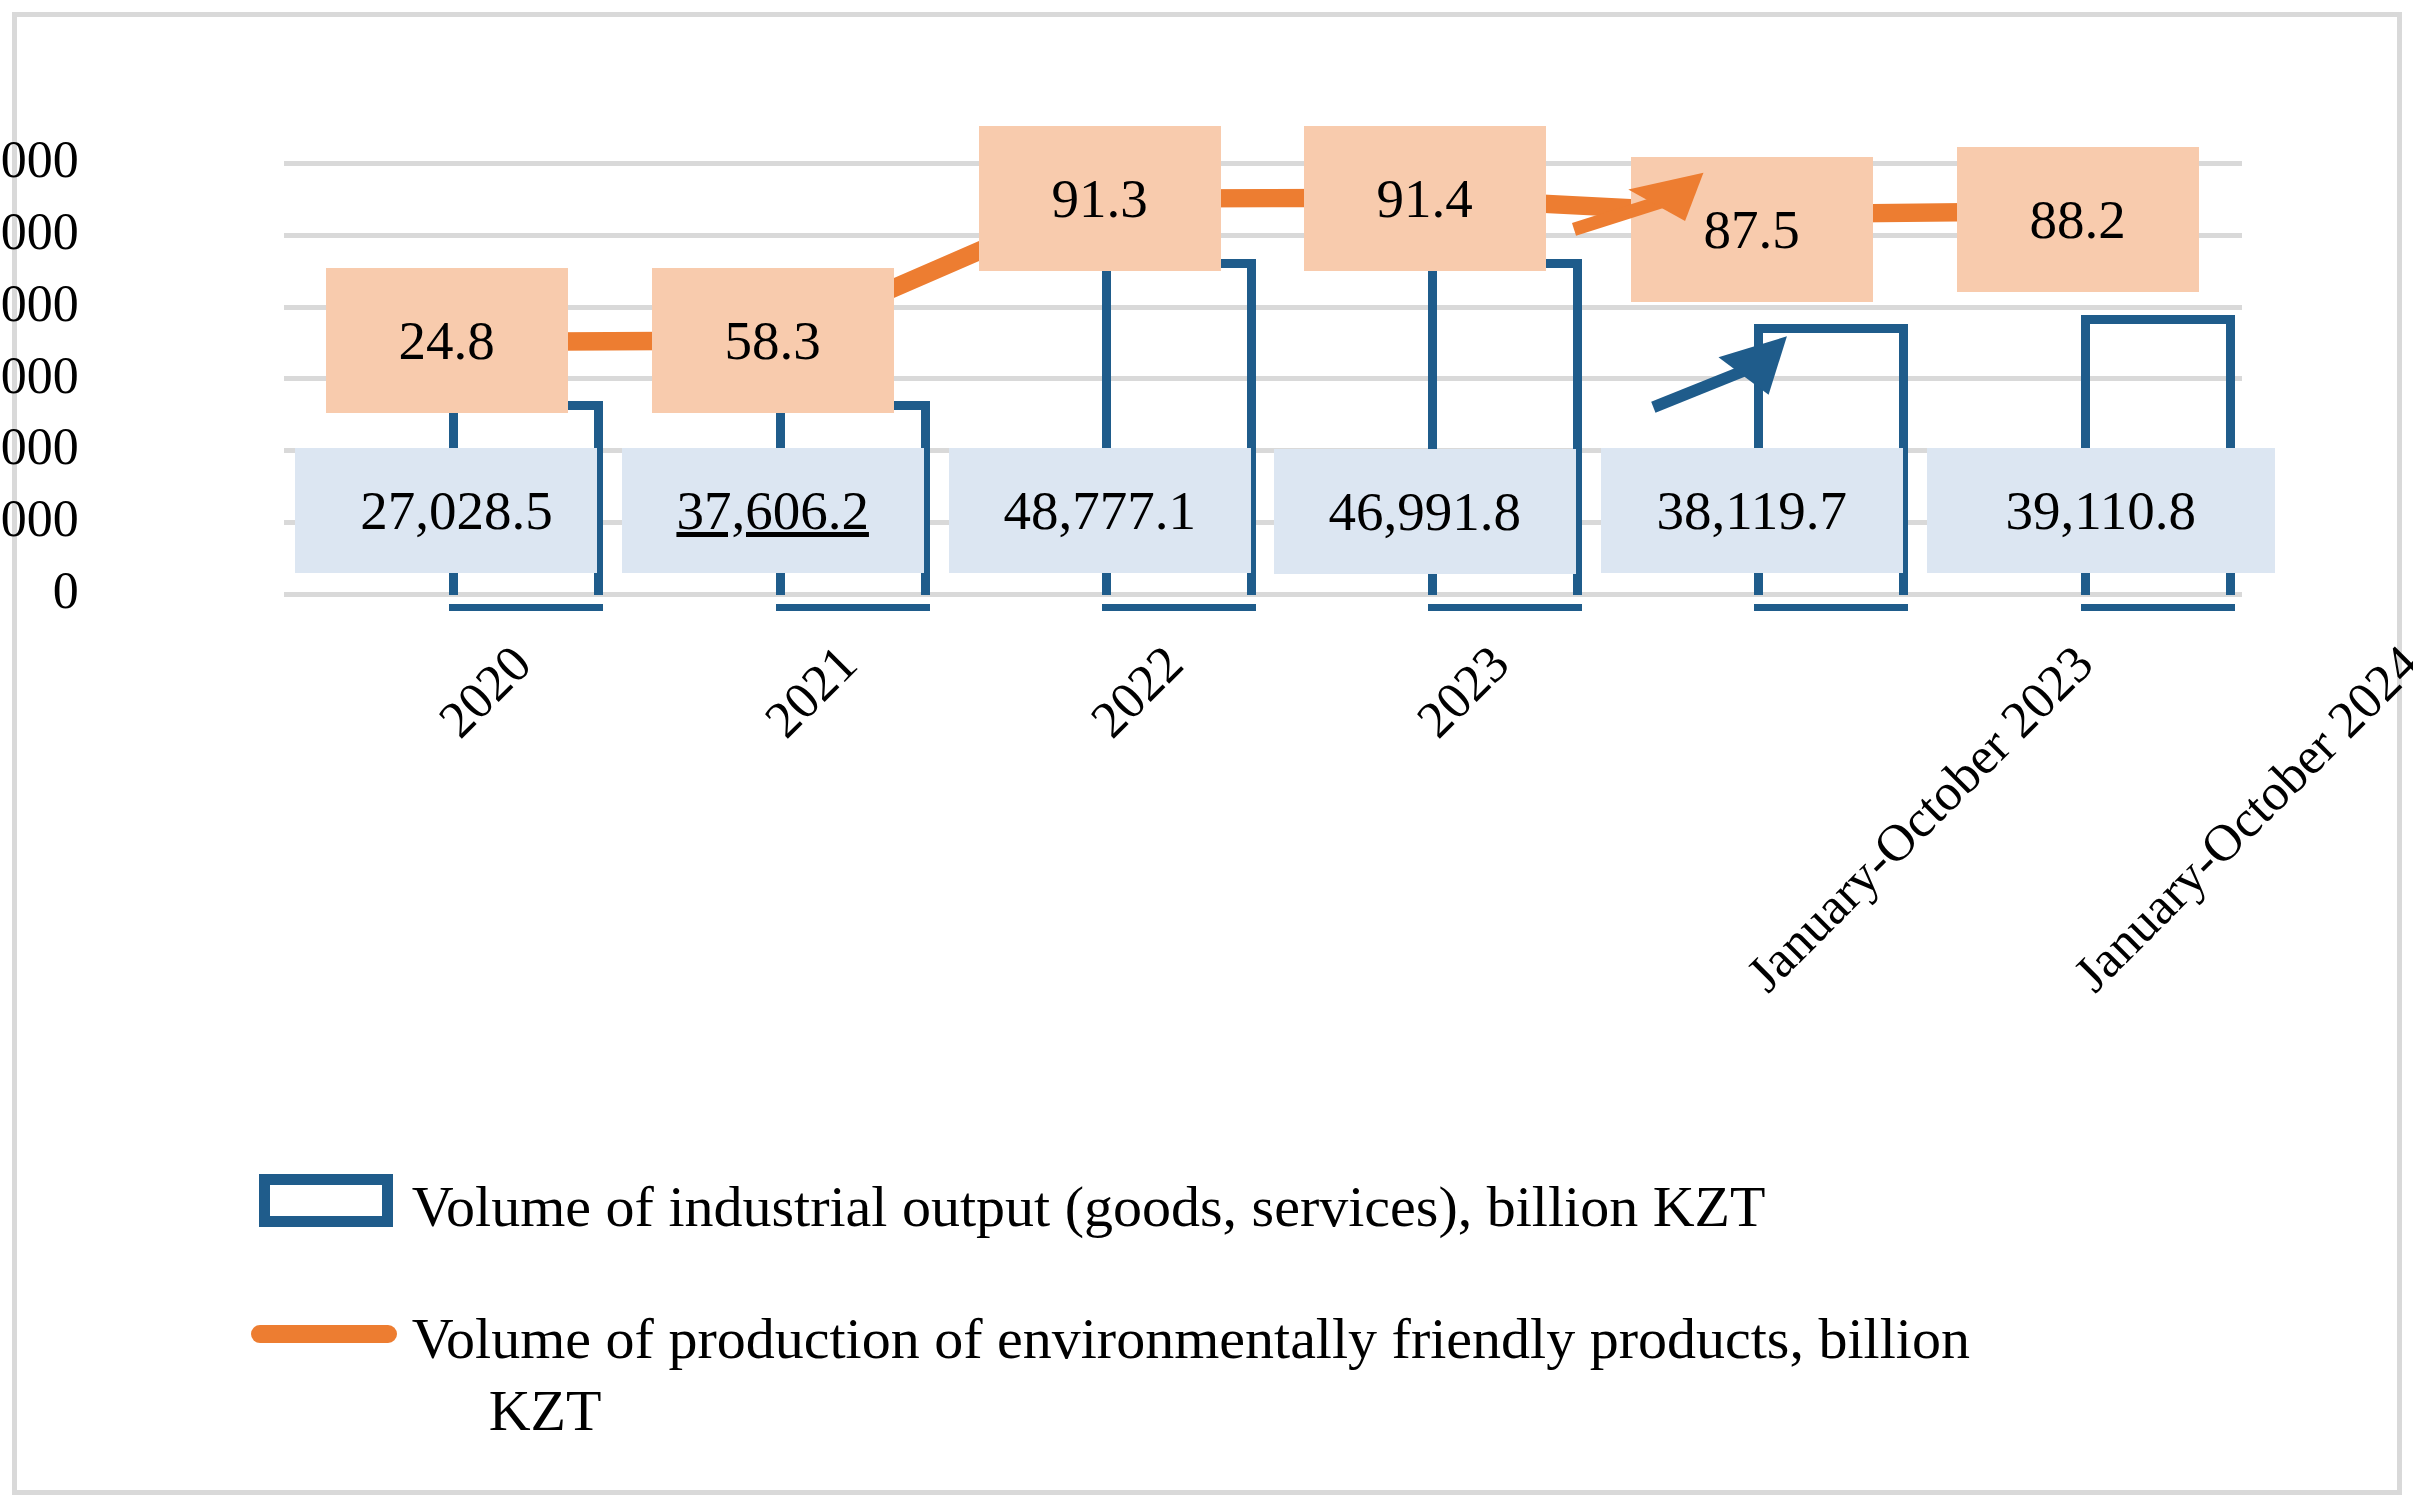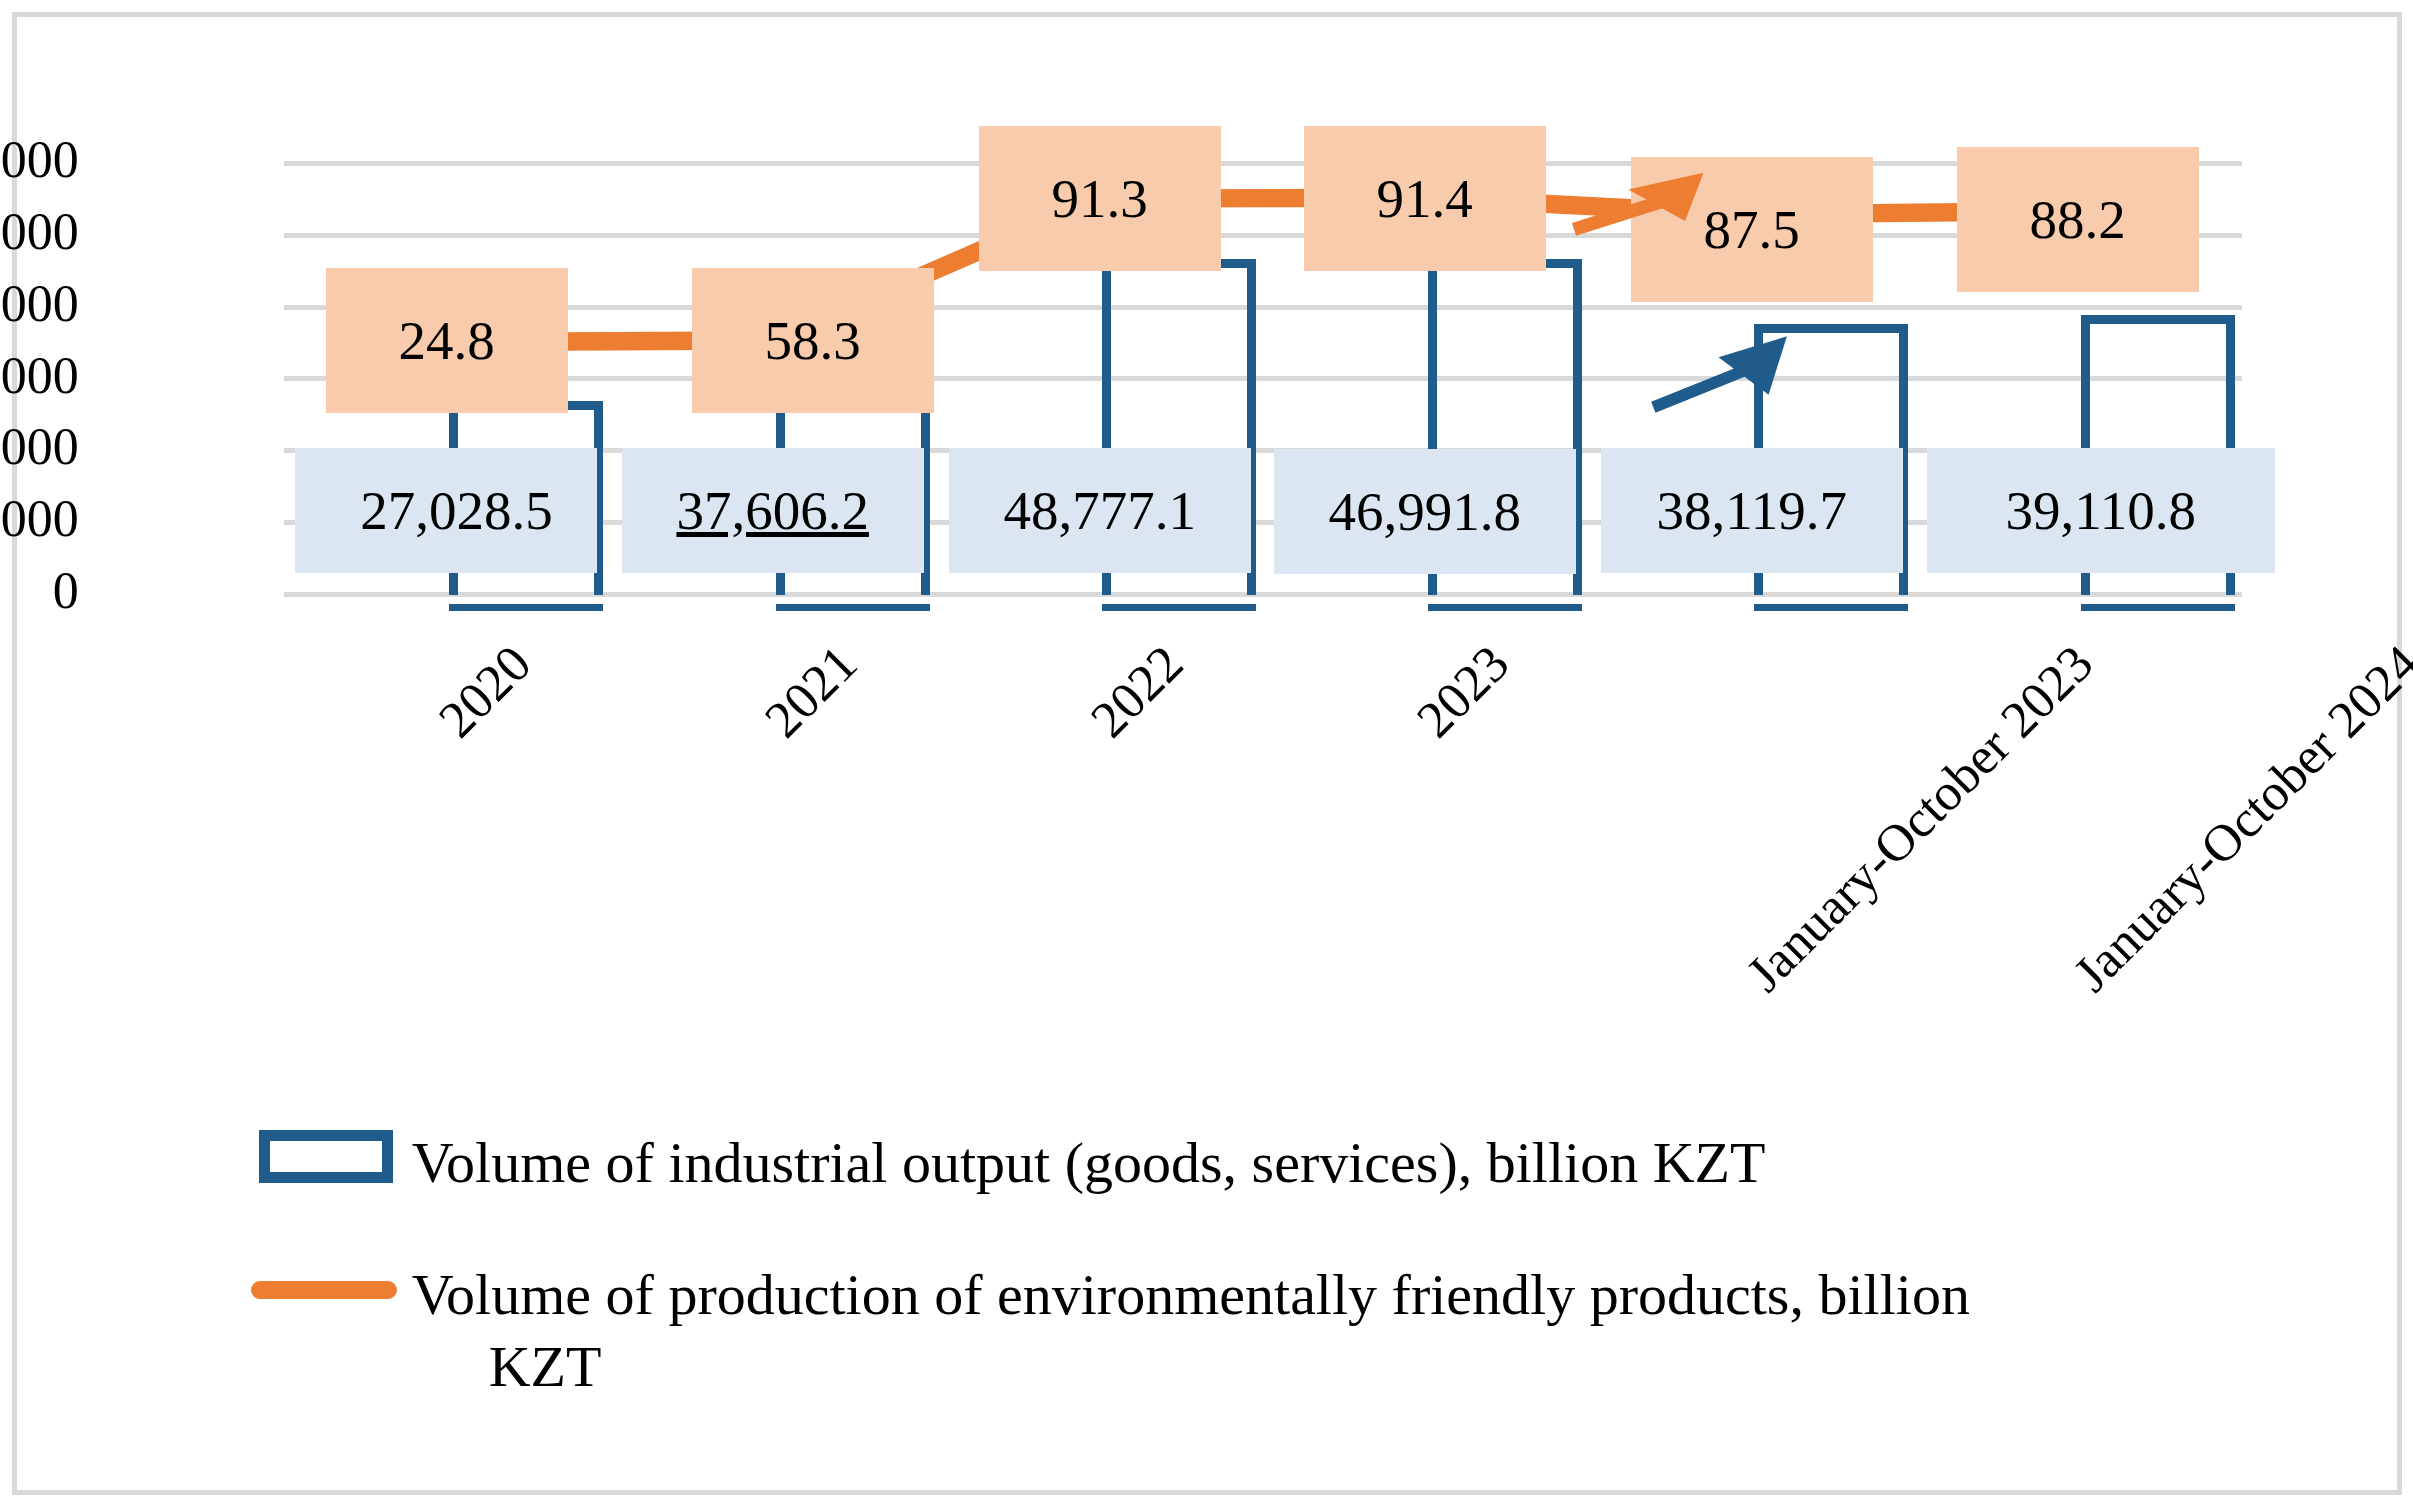--- a/index.html
+++ b/index.html
@@ -106,20 +106,21 @@
   .legend{
     position:absolute;
     left:234px;
     top:1110px;
     width:2070px;
   }
   .legend-row{
     display:flex;
     align-items:flex-start;
     margin-bottom:60px;
+    margin-top:44px;
   }
   .legend-key{
     flex:0 0 auto;
     width:146px;
     height:60px;
     margin-right:15px;
     position:relative;
   }
   .key-bar{
     position:absolute;
@@ -184,21 +185,21 @@
 
       <div class="bar" style="left:1797px; width:154px; height:280px;"></div>
       <div class="bar-base" style="left:1797px; width:154px;"></div>
 
       <svg class="lineLayer" viewBox="0 0 2345 520" preserveAspectRatio="none">
 
         <polyline points="195,217 586,215 977,45 1367,44 1758,64 2149,60" fill="none" stroke="#ed7d31" stroke-width="22" stroke-linecap="butt" stroke-linejoin="miter"></polyline>
       </svg>
 
       <div class="dlabel orange" style="left:42px; top:107px; width:242px; height:145px;">24.8</div>
-      <div class="dlabel orange" style="left:368px; top:107px; width:242px; height:145px;margin-left:40px;">58.3</div>
+      <div class="dlabel orange" style="left:368px; top:107px; width:242px; height:145px;">58.3</div>
       <div class="dlabel orange" style="left:695px; top:-35px; width:242px; height:145px;">91.3</div>
       <div class="dlabel orange" style="left:1020px; top:-35px; width:242px; height:145px;">91.4</div>
       <div class="dlabel orange" style="left:1347px; top:-4.2px; width:242px; height:145px;">87.5</div>
       <div class="dlabel orange" style="left:1673px; top:-13.4px; width:242px; height:145px;">88.2</div>
 
       <div class="dlabel blue" style="left:11.7px; top:287px; width:302px; height:125px;padding-left:20px;">27,028.5</div>
       <div class="dlabel blue" style="left:338px; top:287px; width:302px; height:125px;text-decoration:underline;">37,606.2</div>
       <div class="dlabel blue" style="left:665px; top:287px; width:302px; height:125px;">48,777.1</div>
       <div class="dlabel blue" style="left:990px; top:288px; width:302px; height:125px;">46,991.8</div>
       <div class="dlabel blue" style="left:1317px; top:287px; width:302px; height:125px;">38,119.7</div>

